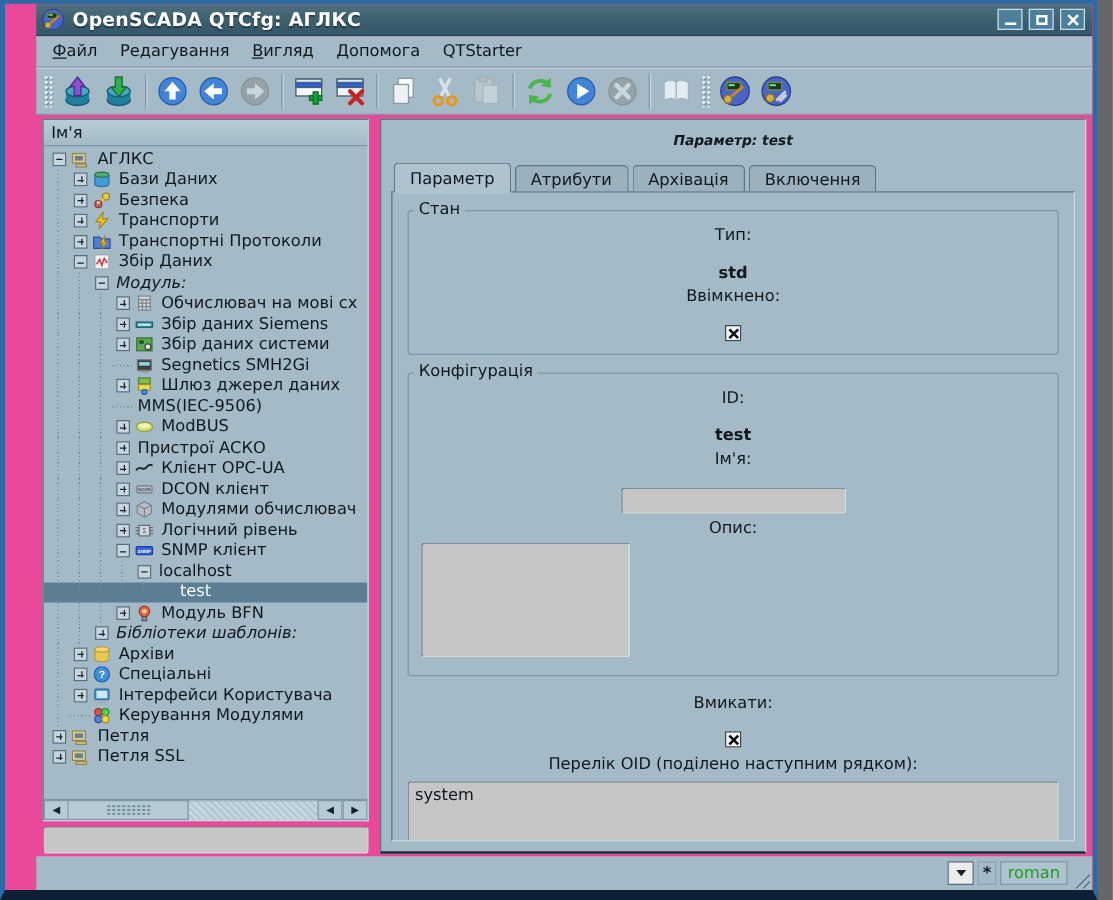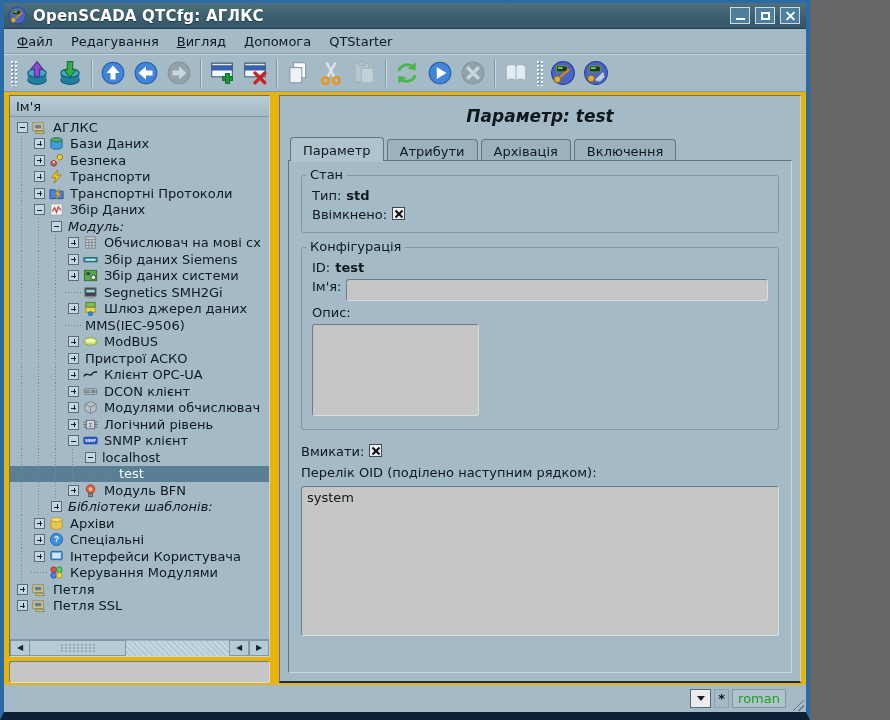--- a/index.html
+++ b/index.html
@@ -1,23 +1,23 @@
 <!DOCTYPE html>
 <html><head>
 <meta charset="utf-8">
 <style>
   html,body{margin:0;padding:0;background:#666;}
   *{box-sizing:border-box;}
   .window{
-    width:810px;height:720px;
+    width:878px;height:720px;
     border-left:4px solid #2a6aa5;border-right:4px solid #2a6aa5;border-top:3px solid #2a6aa5;
     border-bottom:8px solid #0d2036;
     display:flex;flex-direction:column;overflow:hidden;
-    background:#eab308;
-    font-family:"DejaVu Sans",sans-serif;color:#10181d;font-size:13px;
+    background:#ec4899;
+    font-family:"DejaVu Sans",sans-serif;color:#10181d;font-size:13px;padding-left:25px;
   }
   
   .titlebar{height:26px;flex:none;display:flex;align-items:center;gap:6px;padding:0 4px;
     background:linear-gradient(180deg,#50707e 0%,#3c5f6f 55%,#34576a 100%);
     border-bottom:1px solid #23404f;}
   .win-icon{width:19px;height:19px;flex:none;display:inline-flex;}
   .win-icon svg{width:100%;height:100%;}
   .win-title{color:#fff;font-weight:bold;font-size:15px;letter-spacing:.2px;flex:1;
     text-shadow:0 1px 1px rgba(0,0,0,.4);white-space:nowrap;overflow:hidden;}
   .win-btns{display:flex;gap:5px;margin-right:2px;}
@@ -81,30 +81,30 @@
   .sb-track{flex:1;background:repeating-linear-gradient(45deg,#c6d8e0 0 2px,#b2c8d2 2px 4px);border-top:1px solid #9fb4c0;}
   .tree-filter{margin-top:4px;height:22px;flex:none;}
   .text-field{background:#c6c6c6;border:1px solid #6e7e88;border-bottom-color:#d8dde0;border-right-color:#d8dde0;
     border-radius:3px;font-family:"DejaVu Sans",sans-serif;font-size:13px;padding:2px 4px;color:#10181d;outline:none;}
   
   .splitter{width:9px;flex:none;cursor:col-resize;}
   
   .right-panel{flex:1;display:flex;flex-direction:column;overflow:hidden;
     border:1px solid #5f7682;border-right-color:#c4d6de;background:#a4bbc7;
     border-bottom:2px solid #1c2d36;padding:4px 8px 8px 8px;}
-  .panel-title{flex:none;text-align:center;font-size:17px;font-weight:bold;font-style:italic;padding:6px 0 10px 0;}
+  .panel-title{flex:none;text-align:center;font-size:11px;font-weight:bold;font-style:italic;padding:6px 0 10px 0;}
   .tabbar{flex:none;display:flex;align-items:flex-end;padding-left:2px;position:relative;z-index:2;}
   .tab{height:21px;padding:2px 12px 0 12px;background:#9bb1bd;border:1px solid #5f7682;border-bottom:none;
     border-top-left-radius:4px;border-top-right-radius:4px;margin-right:3px;cursor:pointer;display:flex;align-items:center;}
   .tab.active{height:24px;background:#aec3ce;position:relative;top:1px;box-shadow:0 1px 0 #aec3ce;}
   .tab-frame{flex:1;border:1px solid #5f7682;border-right-color:#c4d6de;border-bottom-color:#c4d6de;
     background:#a4bbc7;padding:12px 10px 10px 10px;overflow:hidden;display:flex;flex-direction:column;}
   .group{position:relative;border:1px solid #7e96a2;border-radius:3px;margin:2px 2px 12px 2px;padding:10px 8px 6px 8px;}
   .group-label{position:absolute;top:-9px;left:4px;background:#a4bbc7;padding:0 4px;}
-  .frow{display:flex;align-items:flex-start;margin:2px 2px 4px 2px;gap:5px;}
+  .frow{display:flex;align-items:center;margin:2px 2px 4px 2px;gap:15px;flex-direction:column;}
   .frow b{font-weight:bold;}
   .checkbox{width:13px;height:13px;background:#f2f2f2;border:1px solid #3a4a54;position:relative;display:inline-block;cursor:pointer;}
   .checkbox.checked::before,.checkbox.checked::after{content:"";position:absolute;left:0.5px;top:4.5px;width:10px;height:2px;background:#0a0f12;}
   .checkbox.checked::before{transform:rotate(45deg);}
   .checkbox.checked::after{transform:rotate(-45deg);}
   .name-row .text-field{flex:1;height:22px;}
   .text-area{background:#c6c6c6;border:1px solid #6e7e88;border-bottom-color:#d8dde0;border-right-color:#d8dde0;
     border-radius:3px;font-family:"DejaVu Sans",sans-serif;font-size:13px;padding:3px 5px;color:#10181d;resize:none;outline:none;}
   .desc-area{height:92px;margin:0 2px 4px 2px;}
   .oid-area{height:150px;margin:2px 2px 0 2px;flex:none;}

